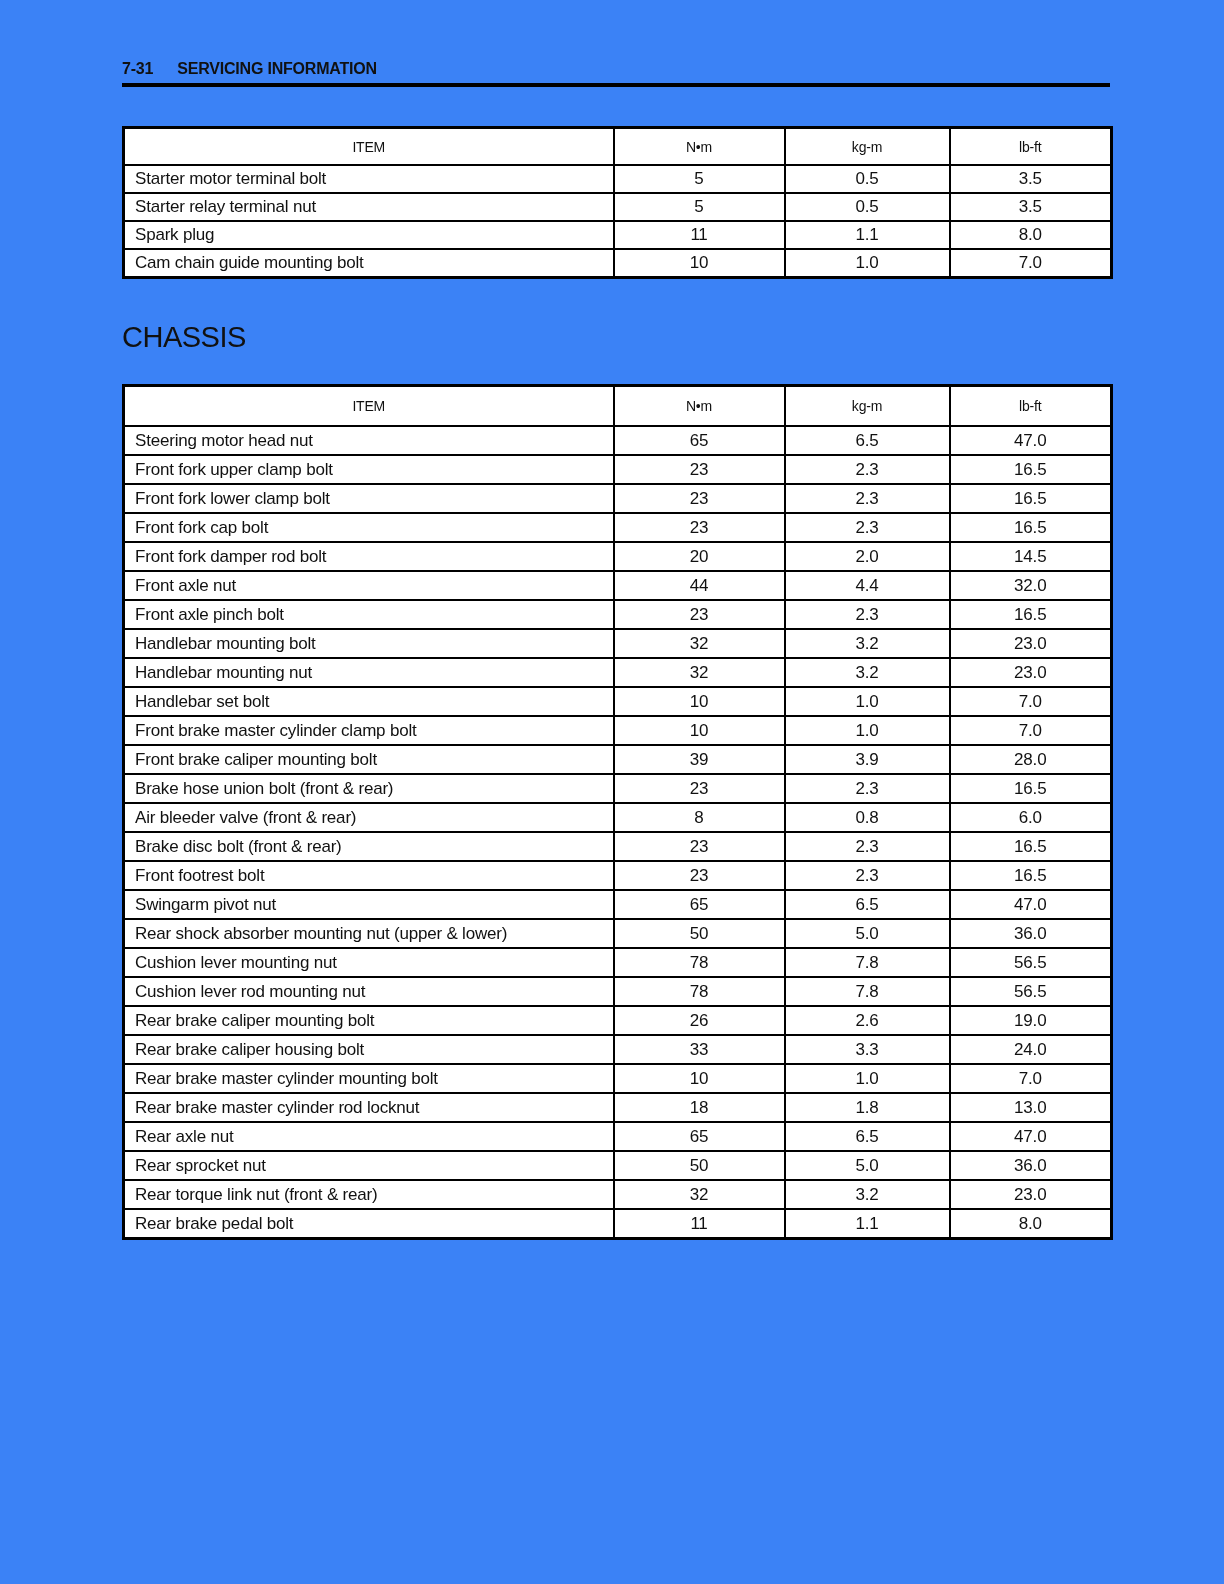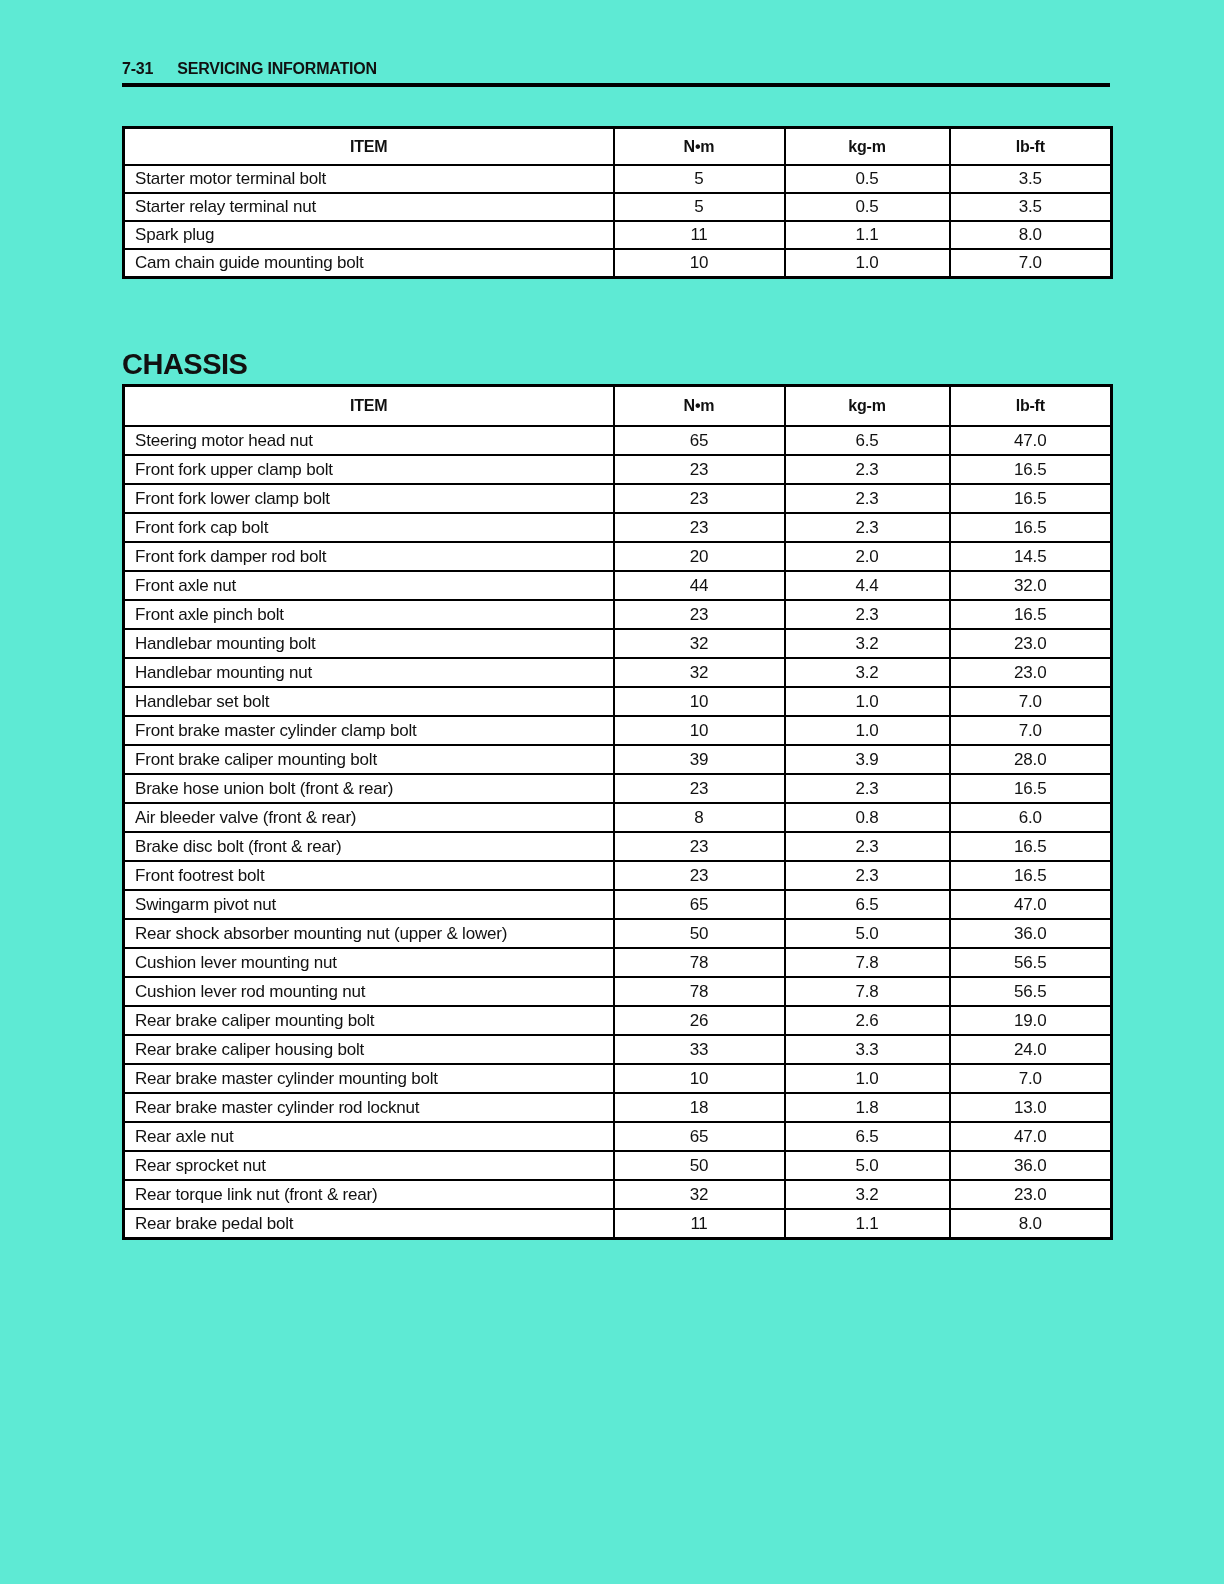--- a/index.html
+++ b/index.html
@@ -6,21 +6,21 @@
     margin: 0;
     padding: 0;
     background: #ffffff;
     font-family: "Liberation Sans", sans-serif;
     color: #111111;
   }
   .page {
     position: relative;
     width: 1224px;
     height: 1584px;
-    background: #5eead4;
+    background: #3b82f6;
     overflow: hidden;
   }
   .content {
     position: absolute;
     left: 122px;
     top: 0;
     width: 988px;
   }
   .page-header {
     position: absolute;
@@ -52,22 +52,22 @@
   table.spec-table td {
     border: 2px solid #000000;
     padding: 0;
     overflow: hidden;
     white-space: nowrap;
   }
   table.spec-table {
     border: 3px solid #000000;
   }
   table.spec-table th {
-    font-size: 16px;
-    font-weight: bold;
+    font-size: 14px;
+    font-weight: normal;
     text-align: center;
     letter-spacing: -0.2px;
   }
   table.spec-table td {
     font-size: 17px;
     font-weight: normal;
     letter-spacing: -0.2px;
   }
   table.spec-table td.item {
     text-align: left;
@@ -86,25 +86,25 @@
   .t1 td { height: 26px; }
   .t2 {
     position: absolute;
     top: 384px;
     left: 0;
   }
   .t2 th { height: 38px; }
   .t2 td { height: 27px; }
   .section-heading {
     position: absolute;
-    top: 348px;
+    top: 321px;
     left: 0;
     margin: 0;
     font-size: 29px;
-    font-weight: bold;
+    font-weight: normal;
     letter-spacing: -0.5px;
   }
 </style>
 </head>
 <body>
 
 <div class="page">
   <div class="content">
 
     <div class="page-header">

